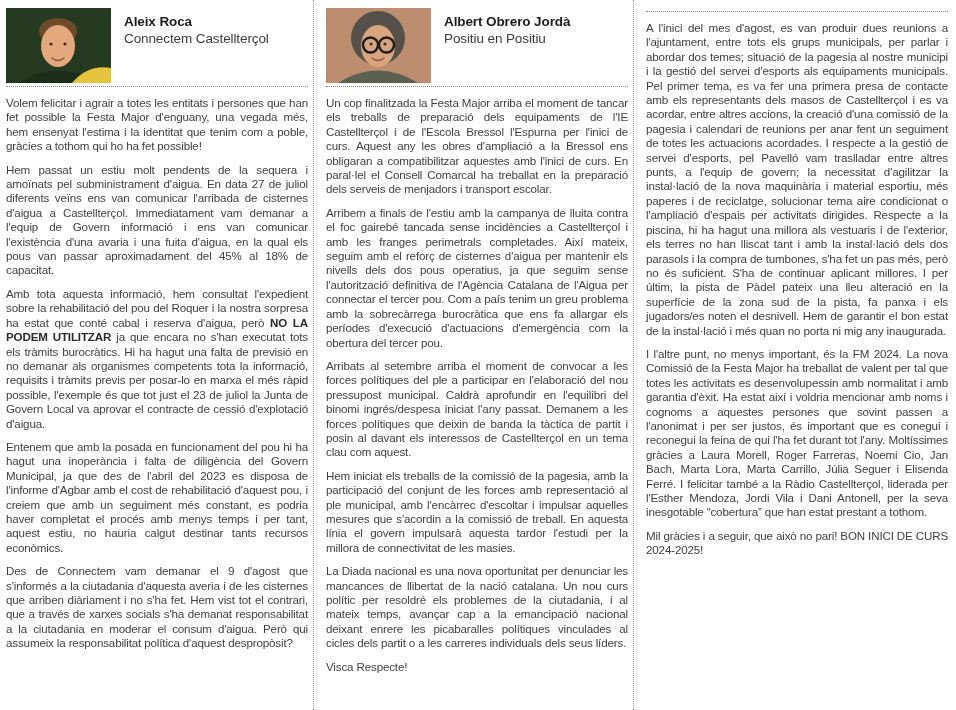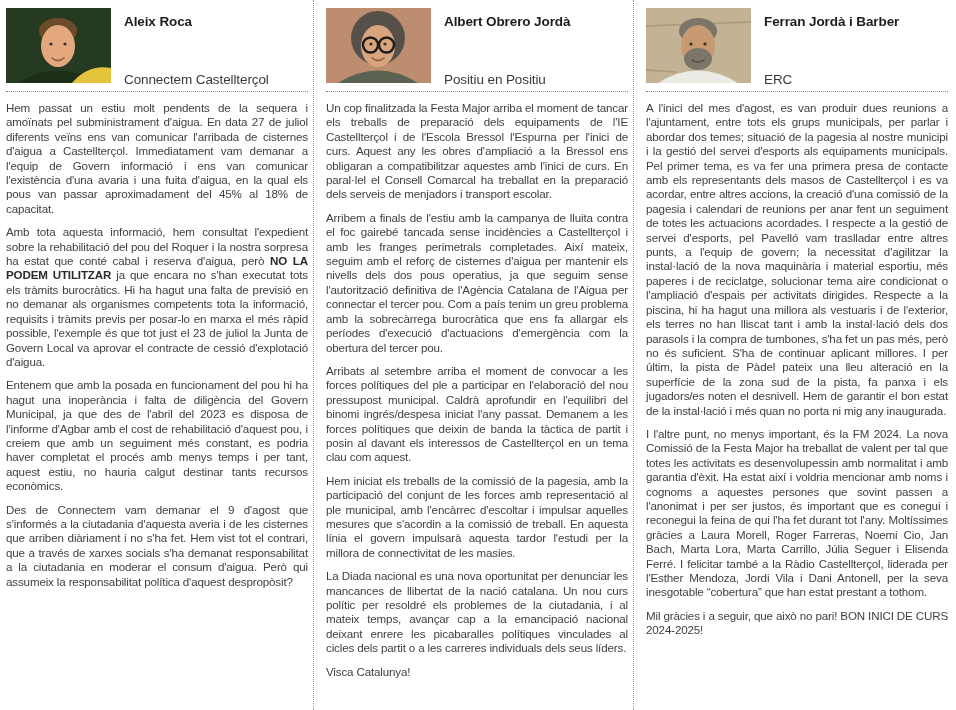--- a/index.html
+++ b/index.html
@@ -7,21 +7,21 @@
     width:956px;height:710px;overflow:hidden;background:#ffffff;
     font-family:"Liberation Sans",sans-serif;
   }
   .page{position:relative;width:956px;height:710px;}
   .cols{position:absolute;top:0;left:0;display:flex;padding:8px 8px 0 6px;gap:18px;}
   .col{width:302px;flex:0 0 302px;}
   .col-head{display:flex;gap:13px;align-items:flex-start;}
   .photo{width:105px;height:75px;flex:0 0 auto;display:block;}
   .who{padding-top:5px;}
   .name{font-size:13.5px;font-weight:bold;color:#1d1d1d;line-height:17px;letter-spacing:-0.1px;}
-  .party{font-size:13.5px;color:#3a3a3a;line-height:17px;letter-spacing:-0.1px;margin-top:41px;}
+  .party{font-size:13.5px;color:#3a3a3a;line-height:17px;letter-spacing:-0.1px;}
   .rule{border-top:1.6px dotted #8a8a8a;margin-top:3px;height:0;}
   .colbody{margin-top:9px;}
   .colbody p{
     margin:0 0 9px 0;font-size:11.6px;line-height:14.4px;letter-spacing:-0.15px;
     color:#3f3f3f;text-align:justify;hyphens:auto;-webkit-hyphens:auto;
   }
   .colbody p strong{font-weight:bold;color:#2a2a2a;}
   .vdivider{position:absolute;top:0;height:710px;width:0;border-left:1.6px dotted #9a9a9a;}
   .vdivider.d1{left:313px;}
   .vdivider.d2{left:633px;}
@@ -43,20 +43,21 @@
             <path d="M12 75 Q52 50 92 75 Z" fill="#1d2e18"></path>
             <path d="M66 75 Q82 56 105 60 L105 75 Z" fill="#e6c33d"></path>
           </svg>
           <div class="who">
             <div class="name">Aleix Roca</div>
             <div class="party">Connectem Castellterçol</div>
           </div>
         </header>
         <div class="rule"></div>
         <div class="colbody">
+          <p>Volem felicitar i agrair a totes les entitats i persones que han fet possible la Festa Major d'enguany, una vegada més, hem ensenyat l'estima i la identitat que tenim com a poble, gràcies a tothom qui ho ha fet possible!</p>
           <p>Hem passat un estiu molt pendents de la sequera i amoïnats pel subministrament d'aigua. En data 27 de juliol diferents veïns ens van comunicar l'arribada de cisternes d'aigua a Castellterçol. Immediatament vam demanar a l'equip de Govern informació i ens van comunicar l'existència d'una avaria i una fuita d'aigua, en la qual els pous van passar aproximadament del 45% al 18% de capacitat.</p>
           <p>Amb tota aquesta informació, hem consultat l'expedient sobre la rehabilitació del pou del Roquer i la nostra sorpresa ha estat que conté cabal i reserva d'aigua, però <strong>NO LA PODEM UTILITZAR</strong> ja que encara no s'han executat tots els tràmits burocràtics. Hi ha hagut una falta de previsió en no demanar als organismes competents tota la informació, requisits i tràmits previs per posar-lo en marxa el més ràpid possible, l'exemple és que tot just el 23 de juliol la Junta de Govern Local va aprovar el contracte de cessió d'explotació d'aigua.</p>
           <p>Entenem que amb la posada en funcionament del pou hi ha hagut una inoperància i falta de diligència del Govern Municipal, ja que des de l'abril del 2023 es disposa de l'informe d'Agbar amb el cost de rehabilitació d'aquest pou, i creiem que amb un seguiment més constant, es podria haver completat el procés amb menys temps i per tant, aquest estiu, no hauria calgut destinar tants recursos econòmics.</p>
           <p>Des de Connectem vam demanar el 9 d'agost que s'informés a la ciutadania d'aquesta averia i de les cisternes que arriben diàriament i no s'ha fet. Hem vist tot el contrari, que a través de xarxes socials s'ha demanat responsabilitat a la ciutadania en moderar el consum d'aigua. Però qui assumeix la responsabilitat política d'aquest despropòsit?</p>
         </div>
       </section>
       <section class="col">
         <header class="col-head">
           <svg class="photo" viewBox="0 0 105 75" xmlns="http://www.w3.org/2000/svg" preserveAspectRatio="none">
             <rect width="105" height="75" fill="#bd8d70"></rect>
@@ -75,42 +76,24 @@
             <div class="party">Positiu en Positiu</div>
           </div>
         </header>
         <div class="rule"></div>
         <div class="colbody">
           <p>Un cop finalitzada la Festa Major arriba el moment de tancar els treballs de preparació dels equipaments de l'IE Castellterçol i de l'Escola Bressol l'Espurna per l'inici de curs. Aquest any les obres d'ampliació a la Bressol ens obligaran a compatibilitzar aquestes amb l'inici de curs. En paral·lel el Consell Comarcal ha treballat en la preparació dels serveis de menjadors i transport escolar.</p>
           <p>Arribem a finals de l'estiu amb la campanya de lluita contra el foc gairebé tancada sense incidències a Castellterçol i amb les franges perimetrals completades. Així mateix, seguim amb el reforç de cisternes d'aigua per mantenir els nivells dels dos pous operatius, ja que seguim sense l'autorització definitiva de l'Agència Catalana de l'Aigua per connectar el tercer pou. Com a país tenim un greu problema amb la sobrecàrrega burocràtica que ens fa allargar els períodes d'execució d'actuacions d'emergència com la obertura del tercer pou.</p>
           <p>Arribats al setembre arriba el moment de convocar a les forces polítiques del ple a participar en l'elaboració del nou pressupost municipal. Caldrà aprofundir en l'equilibri del binomi ingrés/despesa iniciat l'any passat. Demanem a les forces polítiques que deixin de banda la tàctica de partit i posin al davant els interessos de Castellterçol en un tema clau com aquest.</p>
           <p>Hem iniciat els treballs de la comissió de la pagesia, amb la participació del conjunt de les forces amb representació al ple municipal, amb l'encàrrec d'escoltar i impulsar aquelles mesures que s'acordin a la comissió de treball. En aquesta línia el govern impulsarà aquesta tardor l'estudi per la millora de connectivitat de les masies.</p>
           <p>La Diada nacional es una nova oportunitat per denunciar les mancances de llibertat de la nació catalana. Un nou curs polític per resoldré els problemes de la ciutadania, i al mateix temps, avançar cap a la emancipació nacional deixant enrere les picabaralles polítiques vinculades al cicles dels partit o a les carreres individuals dels seus líders.</p>
-          <p>Visca Catalunya!</p>
+          <p>Visca Respecte!</p>
         </div>
       </section>
       <section class="col">
-        <header class="col-head">
-          <svg class="photo" viewBox="0 0 105 75" xmlns="http://www.w3.org/2000/svg" preserveAspectRatio="none">
-            <rect width="105" height="75" fill="#c3b294"></rect>
-            <line x1="0" y1="18" x2="105" y2="14" stroke="#a99a7e" stroke-width="1.4"></line>
-            <line x1="0" y1="62" x2="30" y2="64" stroke="#a99a7e" stroke-width="1.4"></line>
-            <ellipse cx="52" cy="23" rx="19" ry="13" fill="#7c7668"></ellipse>
-            <ellipse cx="52" cy="38" rx="17" ry="21" fill="#c79a72"></ellipse>
-            <ellipse cx="52" cy="51" rx="14" ry="11" fill="#7c7668"></ellipse>
-            <circle cx="45" cy="36" r="1.6" fill="#3a3028"></circle>
-            <circle cx="59" cy="36" r="1.6" fill="#3a3028"></circle>
-            <path d="M46 52 Q52 56 58 52" fill="none" stroke="#55504a" stroke-width="1.6" stroke-linecap="round"></path>
-            <path d="M12 75 Q52 50 92 75 Z" fill="#eceae4"></path>
-          </svg>
-          <div class="who">
-            <div class="name">Ferran Jordà i Barber</div>
-            <div class="party">ERC</div>
-          </div>
-        </header>
         <div class="rule"></div>
         <div class="colbody">
           <p>A l'inici del mes d'agost, es van produir dues reunions a l'ajuntament, entre tots els grups municipals, per parlar i abordar dos temes; situació de la pagesia al nostre municipi i la gestió del servei d'esports als equipaments municipals. Pel primer tema, es va fer una primera presa de contacte amb els representants dels masos de Castellterçol i es va acordar, entre altres accions, la creació d'una comissió de la pagesia i calendari de reunions per anar fent un seguiment de totes les actuacions acordades. I respecte a la gestió de servei d'esports, pel Pavelló vam traslladar entre altres punts, a l'equip de govern; la necessitat d'agilitzar la instal·lació de la nova maquinària i material esportiu, més paperes i de reciclatge, solucionar tema aire condicionat o l'ampliació d'espais per activitats dirigides. Respecte a la piscina, hi ha hagut una millora als vestuaris i de l'exterior, els terres no han lliscat tant i amb la instal·lació dels dos parasols i la compra de tumbones, s'ha fet un pas més, però no és suficient. S'ha de continuar aplicant millores. I per últim, la pista de Pàdel pateix una lleu alteració en la superfície de la zona sud de la pista, fa panxa i els jugadors/es noten el desnivell. Hem de garantir el bon estat de la instal·lació i més quan no porta ni mig any inaugurada.</p>
           <p>I l'altre punt, no menys important, és la FM 2024. La nova Comissió de la Festa Major ha treballat de valent per tal que totes les activitats es desenvolupessin amb normalitat i amb garantia d'èxit. Ha estat així i voldria mencionar amb noms i cognoms a aquestes persones que sovint passen a l'anonimat i per ser justos, és important que es conegui i reconegui la feina de qui l'ha fet durant tot l'any. Moltíssimes gràcies a Laura Morell, Roger Farreras, Noemi Cio, Jan Bach, Marta Lora, Marta Carrillo, Júlia Seguer i Elisenda Ferré. I felicitar també a la Ràdio Castellterçol, liderada per l'Esther Mendoza, Jordi Vila i Dani Antonell, per la seva inesgotable “cobertura” que han estat prestant a tothom.</p>
           <p>Mil gràcies i a seguir, que això no pari! BON INICI DE CURS 2024-2025!</p>
         </div>
       </section>
     </main>
   <div class="vdivider d1"></div>
   <div class="vdivider d2"></div>

